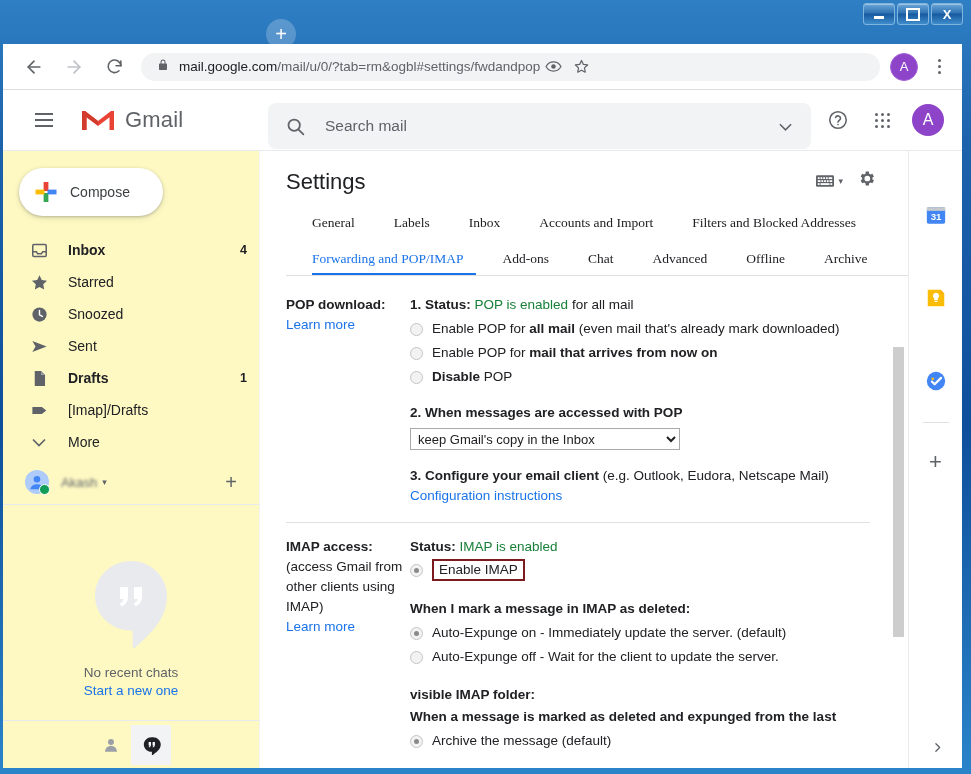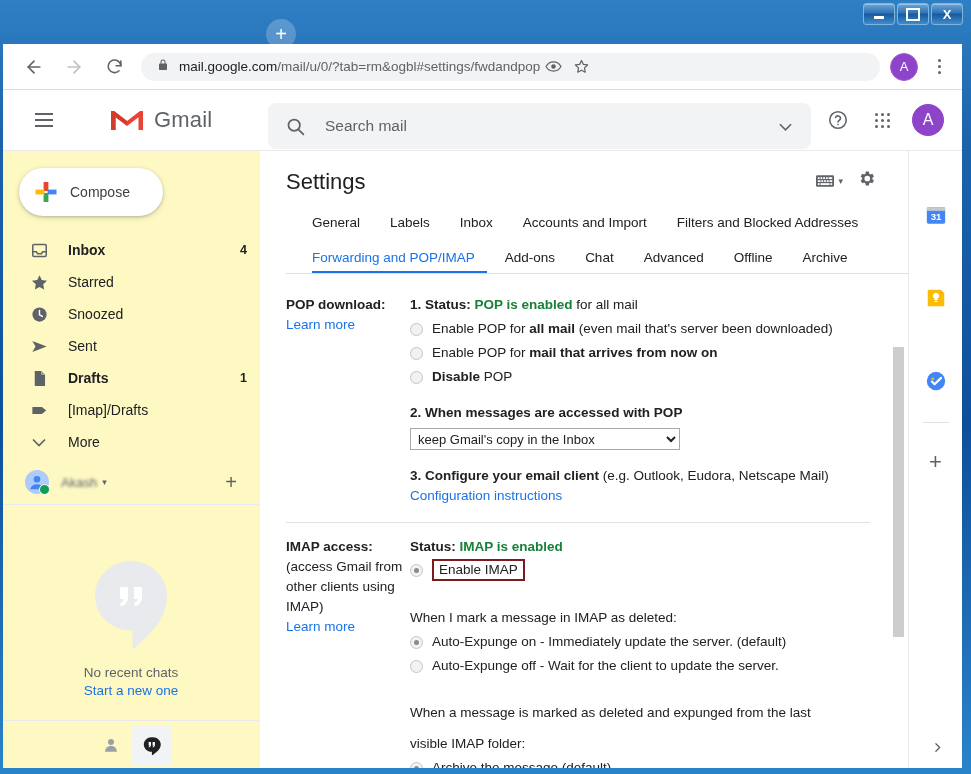--- a/index.html
+++ b/index.html
@@ -111,21 +111,21 @@
   }
   .tb-menu i{width:3px;height:3px;border-radius:50%;background:#5f6368;display:block;}
 
   
   .page{
     position:absolute;left:0;top:86px;width:959px;height:678px;
     background:#fff;overflow:hidden;
   }
   .gm-header{
     position:relative;height:60px;display:flex;align-items:center;
-    border-bottom:1px solid #e8eaed;background:#fff;gap:29px;
+    border-bottom:1px solid #e8eaed;background:#fff;
   }
   .hamburger{
     width:24px;height:24px;margin-left:32px;
     display:flex;flex-direction:column;justify-content:center;gap:4px;
   }
   .hamburger i{display:block;height:2px;background:#5f6368;width:18px;}
   .gm-logo{display:flex;align-items:center;margin-left:21px;}
   .gm-logo .mlogo{width:36px;height:27px;position:relative;}
   .gm-logo .word{
     font-size:22px;color:#5f6368;margin-left:9px;letter-spacing:.2px;
@@ -210,21 +210,22 @@
   }
   .settings-head{
     padding:18px 0 0 26px;position:relative;
   }
   .settings-title{font-size:22px;color:#202124;font-weight:normal;}
   .head-tools{position:absolute;right:86px;top:18px;display:flex;align-items:center;gap:14px;}
   .kb-ico{display:flex;align-items:center;color:#5f6368;gap:4px;}
   .gear-ico{color:#5f6368;}
   .tabs-row{
     margin-top:14px;padding-left:26px;border-bottom:none;display:flex;flex-wrap:wrap;
-    column-gap:8px;
+    column-gap:17px;
+    font-family:Liberation Serif, serif;
   }
   .tabs-row.r1{margin-top:16px;}
   .tabs-row.r2{margin-top:8px;}
   .stab{
     font-size:13.5px;color:#202124;padding:4px 12px 8px 0;margin-right:10px;
   }
   .stab.active{color:#1a73e8;border-bottom:2px solid #1a73e8;padding-bottom:6px;}
   .divider-line{height:1px;background:#e0e0e0;margin:0 28px 0 26px;}
 
   .scrollarea{
@@ -233,21 +234,21 @@
   .form{
     padding:18px 0 0 26px;width:612px;font-size:13.5px;color:#202124;
   }
   .section{display:flex;align-items:flex-start;margin-bottom:0;}
   .sec-label{
     width:124px;flex:0 0 124px;font-weight:bold;line-height:20px;
   }
   .sec-label .sub{font-weight:normal;}
   .sec-label .lm{color:#1a73e8;font-weight:normal;display:block;}
   .sec-body{flex:1;line-height:20px;}
-  .grn{color:#188038;font-weight:bold;text-align:center;}
+  .grn{color:#188038;font-weight:normal;text-align:center;}
   .bld{font-weight:bold;}
   .radio-line{display:flex;align-items:center;margin-top:4px;}
   .radio{
     width:13px;height:13px;border-radius:50%;
     border:1px solid #c4c4c4;background:#f2f2f2;flex:0 0 auto;
     margin-right:9px;position:relative;
     box-sizing:border-box;
   }
   .radio.sel::after{
     content:"";position:absolute;left:3px;top:3px;width:5px;height:5px;
@@ -260,21 +261,21 @@
     font-family:"Liberation Sans",sans-serif;
     border:1px solid #a9a9a9;background:#fff;color:#202124;
     padding-left:3px;
   }
   .link{color:#1a73e8;}
   .spacer-16{height:16px;}
   .hl-box{
     border:2px solid #7b1a1f;padding:0px 5px;display:inline-block;line-height:18px;
   }
   .hr-sec{height:1px;background:#e0e0e0;margin:16px 28px 14px 0;}
-  .subhead{font-weight:normal;margin-top:11px;}
+  .subhead{font-weight:bold;margin-top:2px;}
 
   
   .vscroll{
     position:absolute;right:58px;top:196px;width:11px;height:290px;
     background:#cdcdcd;
   }
 
   
   .rightrail{
     position:absolute;right:0;top:0;width:53px;height:618px;
@@ -611,21 +612,21 @@
                 </div>
                 <div class="sec-body">
                   <div>
                     <span class="bld">1. Status:</span>
                     <span class="grn">POP is enabled</span>
                     <span>for all mail</span>
                   </div>
 
                   <div class="radio-line">
                     <span class="radio"></span>
-                    <span class="rtext"><span>Enable POP for </span><b>all mail</b><span> (even mail that's server been downloaded)</span></span>
+                    <span class="rtext"><span>Enable POP for </span><b>all mail</b><span> (even mail that's already mark downloaded)</span></span>
                   </div>
                   <div class="radio-line">
                     <span class="radio"></span>
                     <span class="rtext"><span>Enable POP for </span><b>mail that arrives from now on</b><span></span></span>
                   </div>
                   <div class="radio-line">
                     <span class="radio"></span>
                     <span class="rtext"><span></span><b>Disable</b><span> POP</span></span>
                   </div>
 
@@ -677,22 +678,22 @@
                     <span class="radio sel"></span>
                     <span class="rtext">Auto-Expunge on - Immediately update the server. (default)</span>
                   </div>
                   <div class="radio-line">
                     <span class="radio"></span>
                     <span class="rtext">Auto-Expunge off - Wait for the client to update the server.</span>
                   </div>
 
                   <div class="spacer-16"></div>
 
+                  <div class="subhead">visible IMAP folder:</div>
                   <div class="subhead">When a message is marked as deleted and expunged from the last</div>
-                  <div class="subhead">visible IMAP folder:</div>
                   <div class="radio-line">
                     <span class="radio sel"></span>
                     <span class="rtext">Archive the message (default)</span>
                   </div>
 
                 </div>
               </div>
 
             </div>
           </div>

